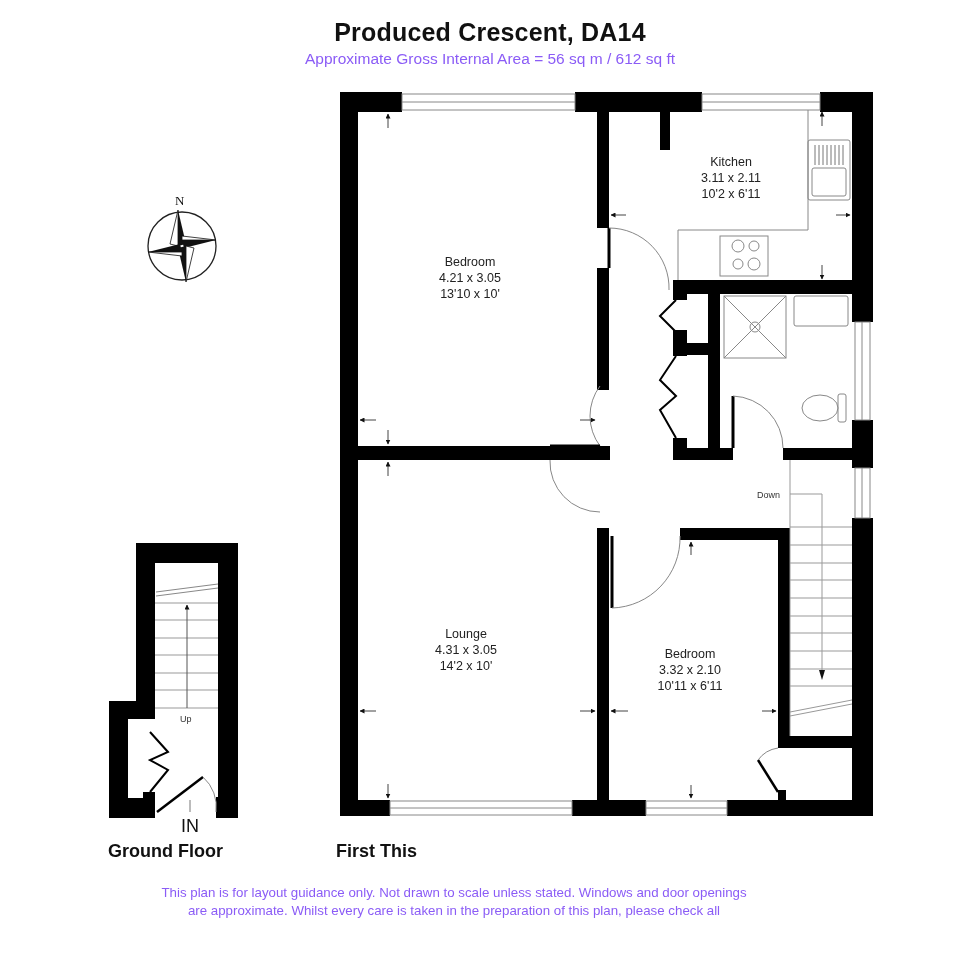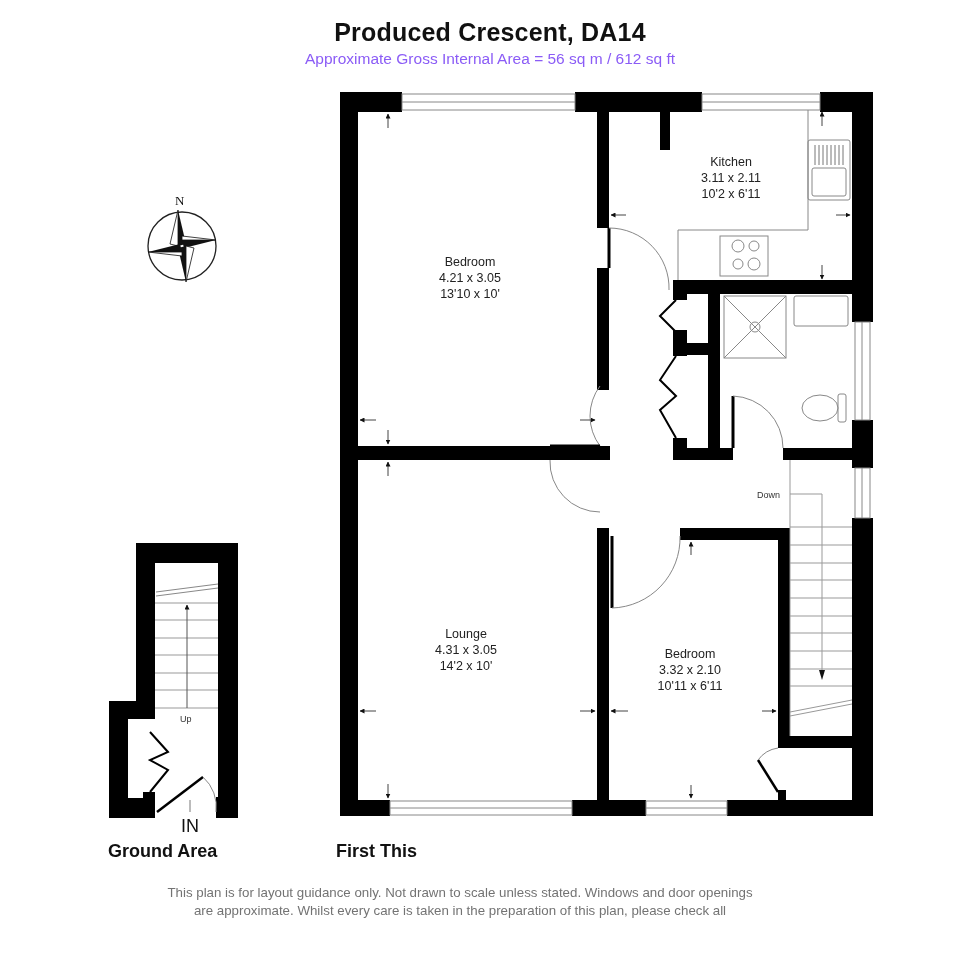--- a/index.html
+++ b/index.html
@@ -3,21 +3,21 @@
 <meta charset="utf-8">
 <style>
   html, body { margin:0; padding:0; background:#ffffff; }
   body { width:980px; height:980px; position:relative; overflow:hidden; font-family:"Liberation Sans", sans-serif; color:#111; }
   .title { position:absolute; left:0; width:980px; top:18px; text-align:center; font-weight:bold; font-size:25px; letter-spacing:0.2px; }
   .subtitle { position:absolute; left:0; width:980px; top:50px; text-align:center; font-size:15.5px; color:#8b5cf6; }
   svg.plan { position:absolute; left:0; top:0; }
   .room-label { font-family:"Liberation Sans", sans-serif; font-size:12.5px; fill:#222; text-anchor:middle; }
   .floor-label { position:absolute; font-weight:bold; font-size:18px; }
   .in-label { position:absolute; font-size:18px; }
-  .disclaimer { position:absolute; left:6px; width:908px; top:884px; text-align:center; font-size:13.3px; line-height:18px; color:#737373; }
+  .disclaimer { position:absolute; left:0; width:908px; top:884px; text-align:center; font-size:13.3px; line-height:18px; color:#8b5cf6; }
 </style>
 </head>
 <body>
 
 <div class="title">Produced Crescent, DA14</div>
 <div class="subtitle">Approximate Gross Internal Area = 56 sq m / 612 sq ft</div>
 
 <svg class="plan" width="980" height="980" viewBox="0 0 980 980">
   <defs>
     <marker id="arr" viewBox="0 0 10 10" refX="9" refY="5" markerWidth="5" markerHeight="5" orient="auto">
@@ -228,19 +228,19 @@
     </g>
     <g>
       <text class="room-label" x="690" y="658">Bedroom</text>
       <text class="room-label" x="690" y="674">3.32 x 2.10</text>
       <text class="room-label" x="690" y="690">10'11 x 6'11</text>
     </g>
   </g>
 </svg>
 
 <div class="in-label" style="left:181px; top:816px;">IN</div>
-<div class="floor-label" style="left:108px; top:841px;">Ground Area</div>
+<div class="floor-label" style="left:108px; top:841px;">Ground Floor</div>
 <div class="floor-label" style="left:336px; top:841px;">First This</div>
 
 <div class="disclaimer">
   <div>This plan is for layout guidance only. Not drawn to scale unless stated. Windows and door openings</div>
   <div>are approximate. Whilst every care is taken in the preparation of this plan, please check all</div>
 </div>
 
 </body></html>

